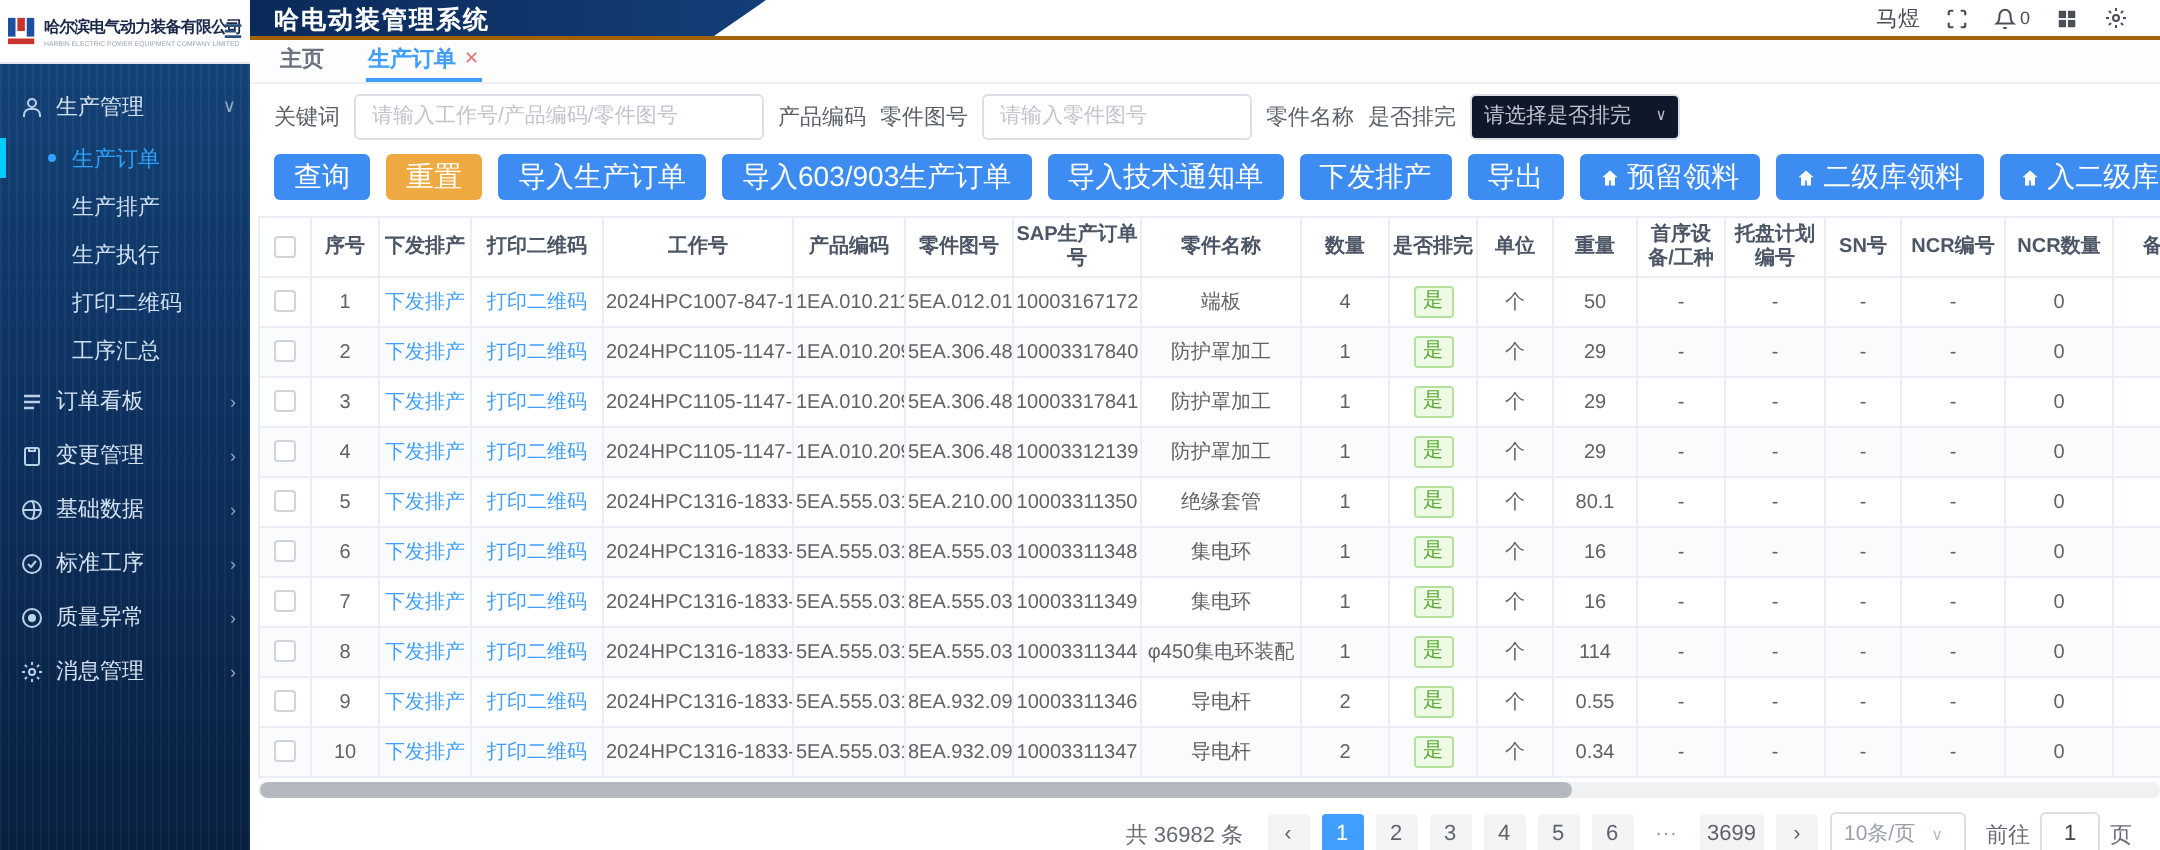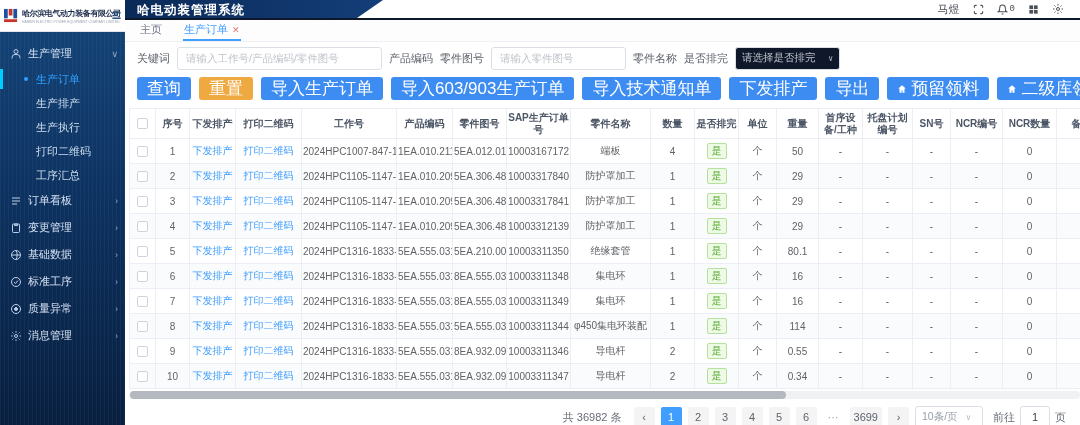--- a/index.html
+++ b/index.html
@@ -22,45 +22,45 @@
   .menu-item { height:27px; display:flex; align-items:center; gap:6px; padding:0 7px 0 10px; font-size:11px; color:#d6e2f2; cursor:pointer; }
   .menu-item .mi-icon { display:flex; color:#bcd0e8; }
   .menu-item .chev { margin-left:auto; font-size:9px; color:#93a9c6; }
   .submenu-item { position:relative; height:24px; display:flex; align-items:center; padding-left:36px; font-size:11px; color:#cfdff1; cursor:pointer; }
   .submenu-item.active { color:#2fa1ff; }
   .submenu-item.active::before { content:""; position:absolute; left:0; top:2px; bottom:2px; width:3px; background:#00cdff; }
   .submenu-item.active .dot { position:absolute; left:24px; width:4px; height:4px; border-radius:50%; background:#2fa1ff; }
 
   
   .main { flex:1; display:flex; flex-direction:column; min-width:0; }
-  .topbar { height:20px; display:flex; align-items:stretch; border-bottom:2px solid #0f172a; background:#fff; position:relative; }
+  .topbar { height:20px; display:flex; align-items:stretch; border-bottom:2px solid #a16207; background:#fff; position:relative; }
   .ribbon { width:258px; background:linear-gradient(90deg,#0a2a58,#143e79); clip-path:polygon(0 0,100% 0,calc(100% - 26px) 100%,0 100%);
     color:#fff; font-size:12.5px; font-weight:bold; line-height:20px; padding-left:12px; letter-spacing:1px; }
   .topbar-right { margin-left:auto; display:flex; align-items:center; gap:13px; padding-right:16px; font-size:11px; color:#4a4f57; }
-  .topbar-right .tb-ic { display:flex; align-items:center; gap:2px; color:#4a4f57; cursor:pointer;font-family:Liberation Mono, monospace; }
+  .topbar-right .tb-ic { display:flex; align-items:center; gap:2px; color:#4a4f57; cursor:pointer; }
   .badge-num { font-size:9px; color:#4a4f57; }
 
   .tabbar { height:22px; display:flex; align-items:flex-end; gap:20px; padding-left:14px; background:#fdfdfe; border-bottom:1px solid #eef0f4; }
-  .tab { font-size:11px; color:#6b7280; padding:3px 1px 4px; cursor:pointer; display:flex; align-items:center; gap:4px; }
+  .tab { font-size:11px; color:#6b7280; padding:3px 1px 4px; cursor:pointer; display:flex; align-items:center; gap:4px;font-weight:bold; }
   .tab.active { color:#409eff; border-bottom:2px solid #409eff; padding-bottom:2px; }
   .tab .x { color:#e47777; font-size:9px; }
 
   .content { flex:1; padding:0 0 10px 4px; overflow:hidden; }
 
   .filter-row { display:flex; align-items:center; gap:7px; height:24px; margin:4px 0 0 8px; font-size:11px; color:#5a6068; white-space:nowrap; }
   .f-label { flex:0 0 auto; }
   .f-input { height:23px; border:1px solid #dcdfe6; border-radius:3px; padding:0 8px; font-size:10.5px; color:#333;
     font-family:inherit; background:#fff; }
   .f-input::placeholder { color:#c0c4cc; }
   .f-select { height:23px; border:1px solid #dcdfe6; border-radius:3px; padding:0 6px; font-size:10.5px; color:#c0c4cc;
     display:flex; align-items:center; justify-content:space-between; gap:6px; background:#0f172a; cursor:pointer;font-family:Liberation Mono, monospace; }
   .f-select .caret { color:#b8bdc6; font-size:8px; }
 
   .btn-row { display:flex; align-items:center; gap:8px; margin:7px 0 8px 8px; }
-  .btn { height:23px; padding:0 10px; border:none; border-radius:3px; font-size:17px; color:#fff; background:#3d8cf2;
+  .btn { height:23px; padding:0 10px; border:none; border-radius:3px; font-size:14px; color:#fff; background:#3d8cf2;
     display:flex; align-items:center; gap:4px; cursor:pointer; font-family:inherit; white-space:nowrap; }
   .btn.warning { background:#efa941; }
   .btn .b-ic { display:flex; }
 
   .table-wrap { width:951px; overflow:hidden; }
   table { border-collapse:collapse; table-layout:fixed; width:977px; }
   th,td { border:1px solid #ebeef5; text-align:center; font-size:10px; color:#606266; overflow:hidden; white-space:nowrap; }
   th { height:30px; font-weight:bold; color:#4c5666; white-space:normal; line-height:1.15; padding:1px; background:#fff; }
   td { height:25px; padding:0 1px; }
   tbody tr:nth-child(even) td { background:#fafbfc; }

